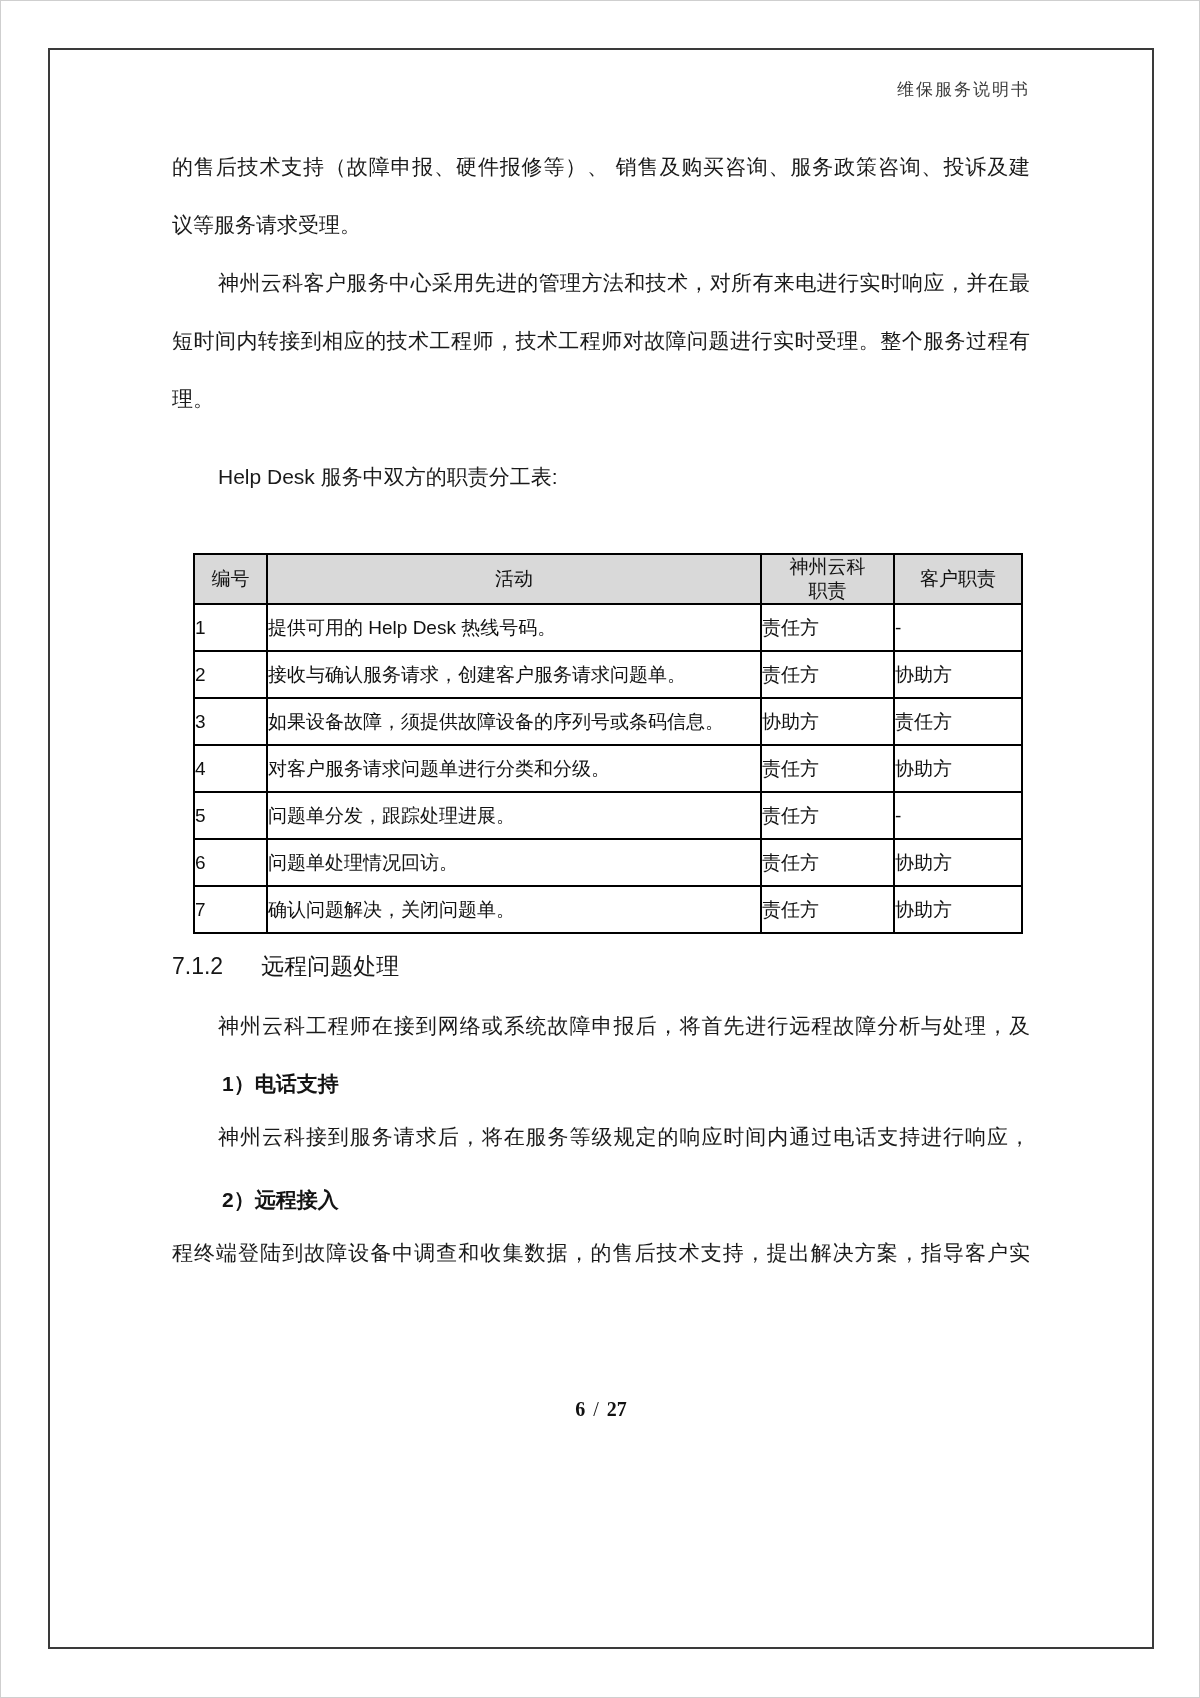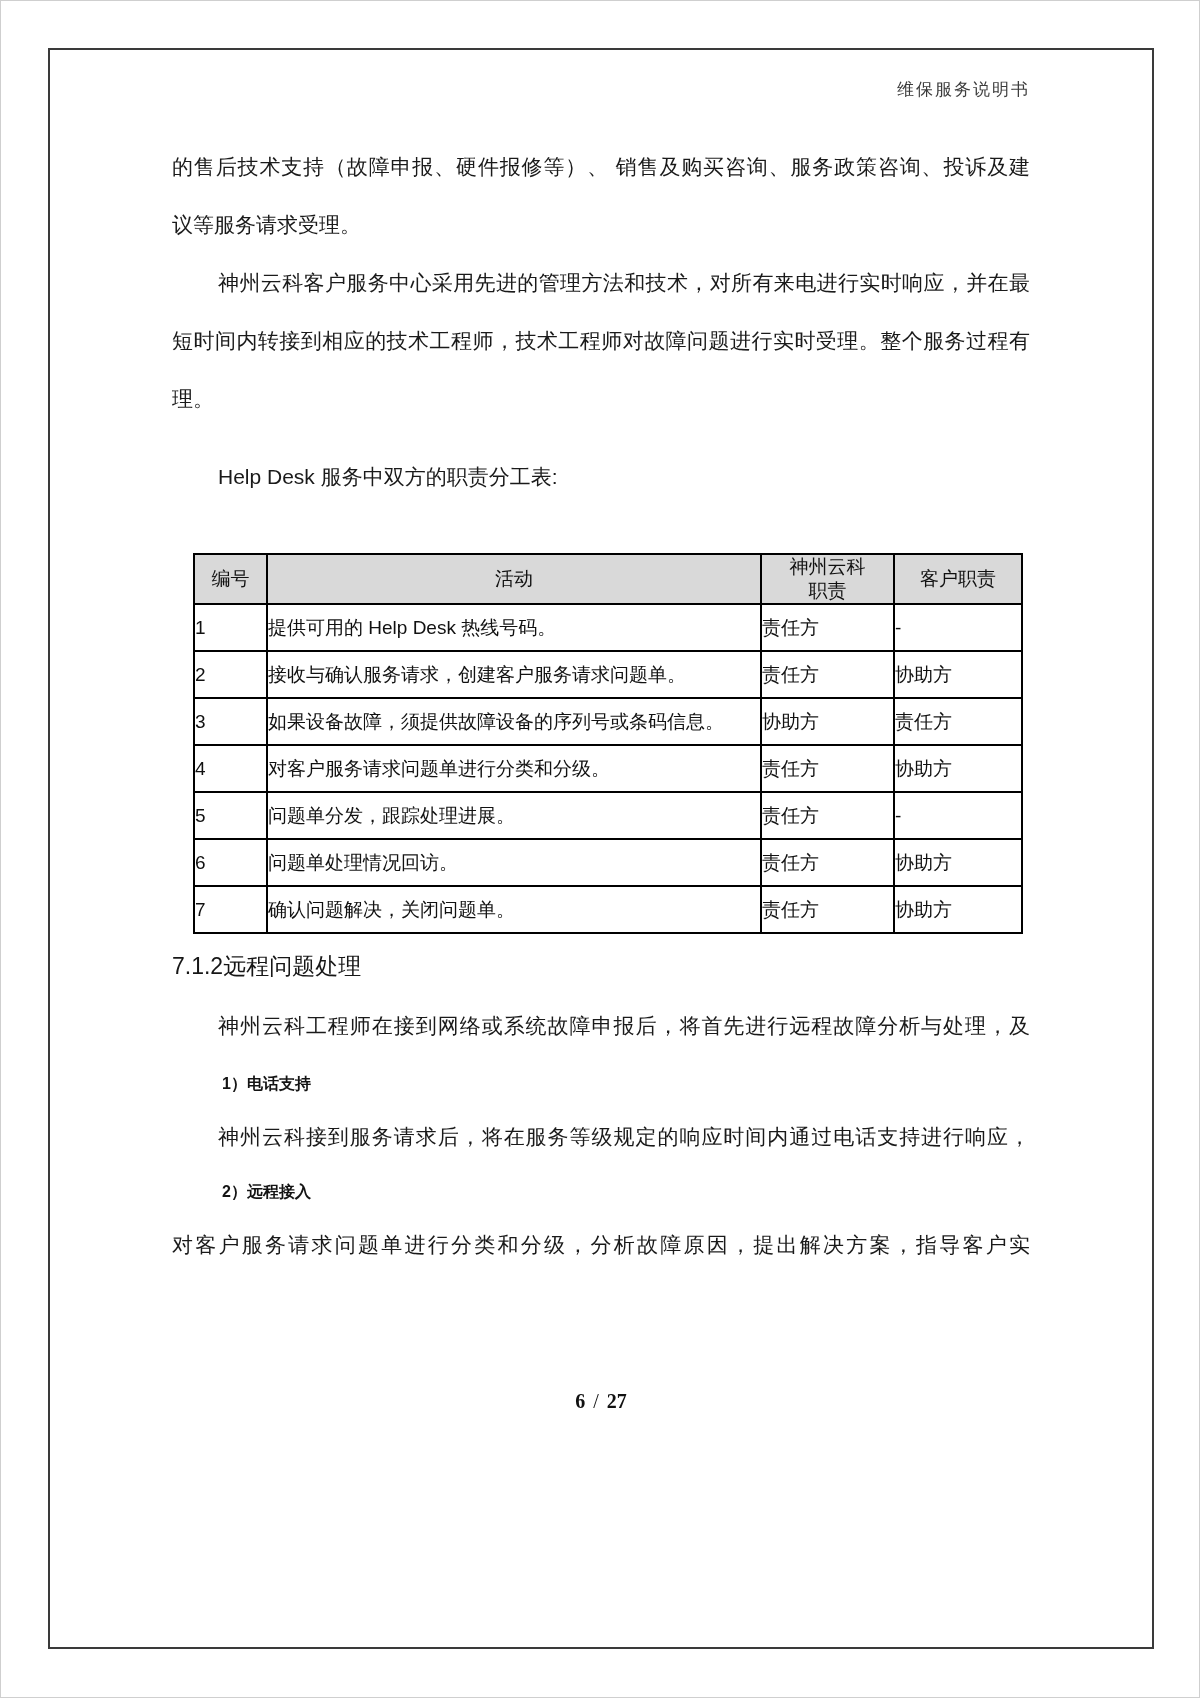--- a/index.html
+++ b/index.html
@@ -81,42 +81,42 @@
   td.act { padding-left: 14px; }
   td.resp-cell { padding-left: 12px; }
 
   .sec-heading {
     margin-top: 17px;
     height: 30px; line-height: 30px;
     font-size: 23px;
     color: #161616;
     white-space: nowrap;
   }
-  .sec-heading .num { display: inline-block; }
+  .sec-heading .num { display: inline-block; margin-right: 38px; }
   .line2 {
     font-size: 21px;
     height: 52px; line-height: 52px;
     white-space: nowrap;
     color: #1a1a1a;
   }
   .jline2 {
     white-space: normal;
     text-align: justify;
     text-align-last: justify;
   }
   .p-d { margin-top: 19px; }
   .sub-heading {
     margin-top: 17px;
     height: 30px; line-height: 30px;
-    font-size: 16px;
+    font-size: 21px;
     font-weight: bold;
     padding-left: 50px;
     color: #141414;
   }
-  .sub2 { margin-top: 14px; }
+  .sub2 { margin-top: 22px; }
   .p-e, .p-f { margin-top: 12px; }
 
   .footer {
     margin-top: 117px;
     height: 26px; line-height: 26px;
     text-align: center;
     font-family: "Liberation Serif", "DejaVu Serif", serif;
     font-size: 20px;
     color: #111111;
   }
@@ -220,21 +220,21 @@
 
     <div class="sub-heading">1）电话支持</div>
 
     <div class="para p-e">
       <div class="line2 jline2 indent">神州云科接到服务请求后，将在服务等级规定的响应时间内通过电话支持进行响应，</div>
     </div>
 
     <div class="sub-heading sub2">2）远程接入</div>
 
     <div class="para p-f">
-      <div class="line2 jline2">对客户服务请求问题单进行分类和分级，分析故障原因，提出解决方案，指导客户实</div>
+      <div class="line2 jline2">程终端登陆到故障设备中调查和收集数据，的售后技术支持，提出解决方案，指导客户实</div>
     </div>
 
     <div class="footer">
       <span class="pg">6</span><span class="sep">/</span><span class="pg">27</span>
     </div>
 
   </div>
 </div>
 
 </body></html>

